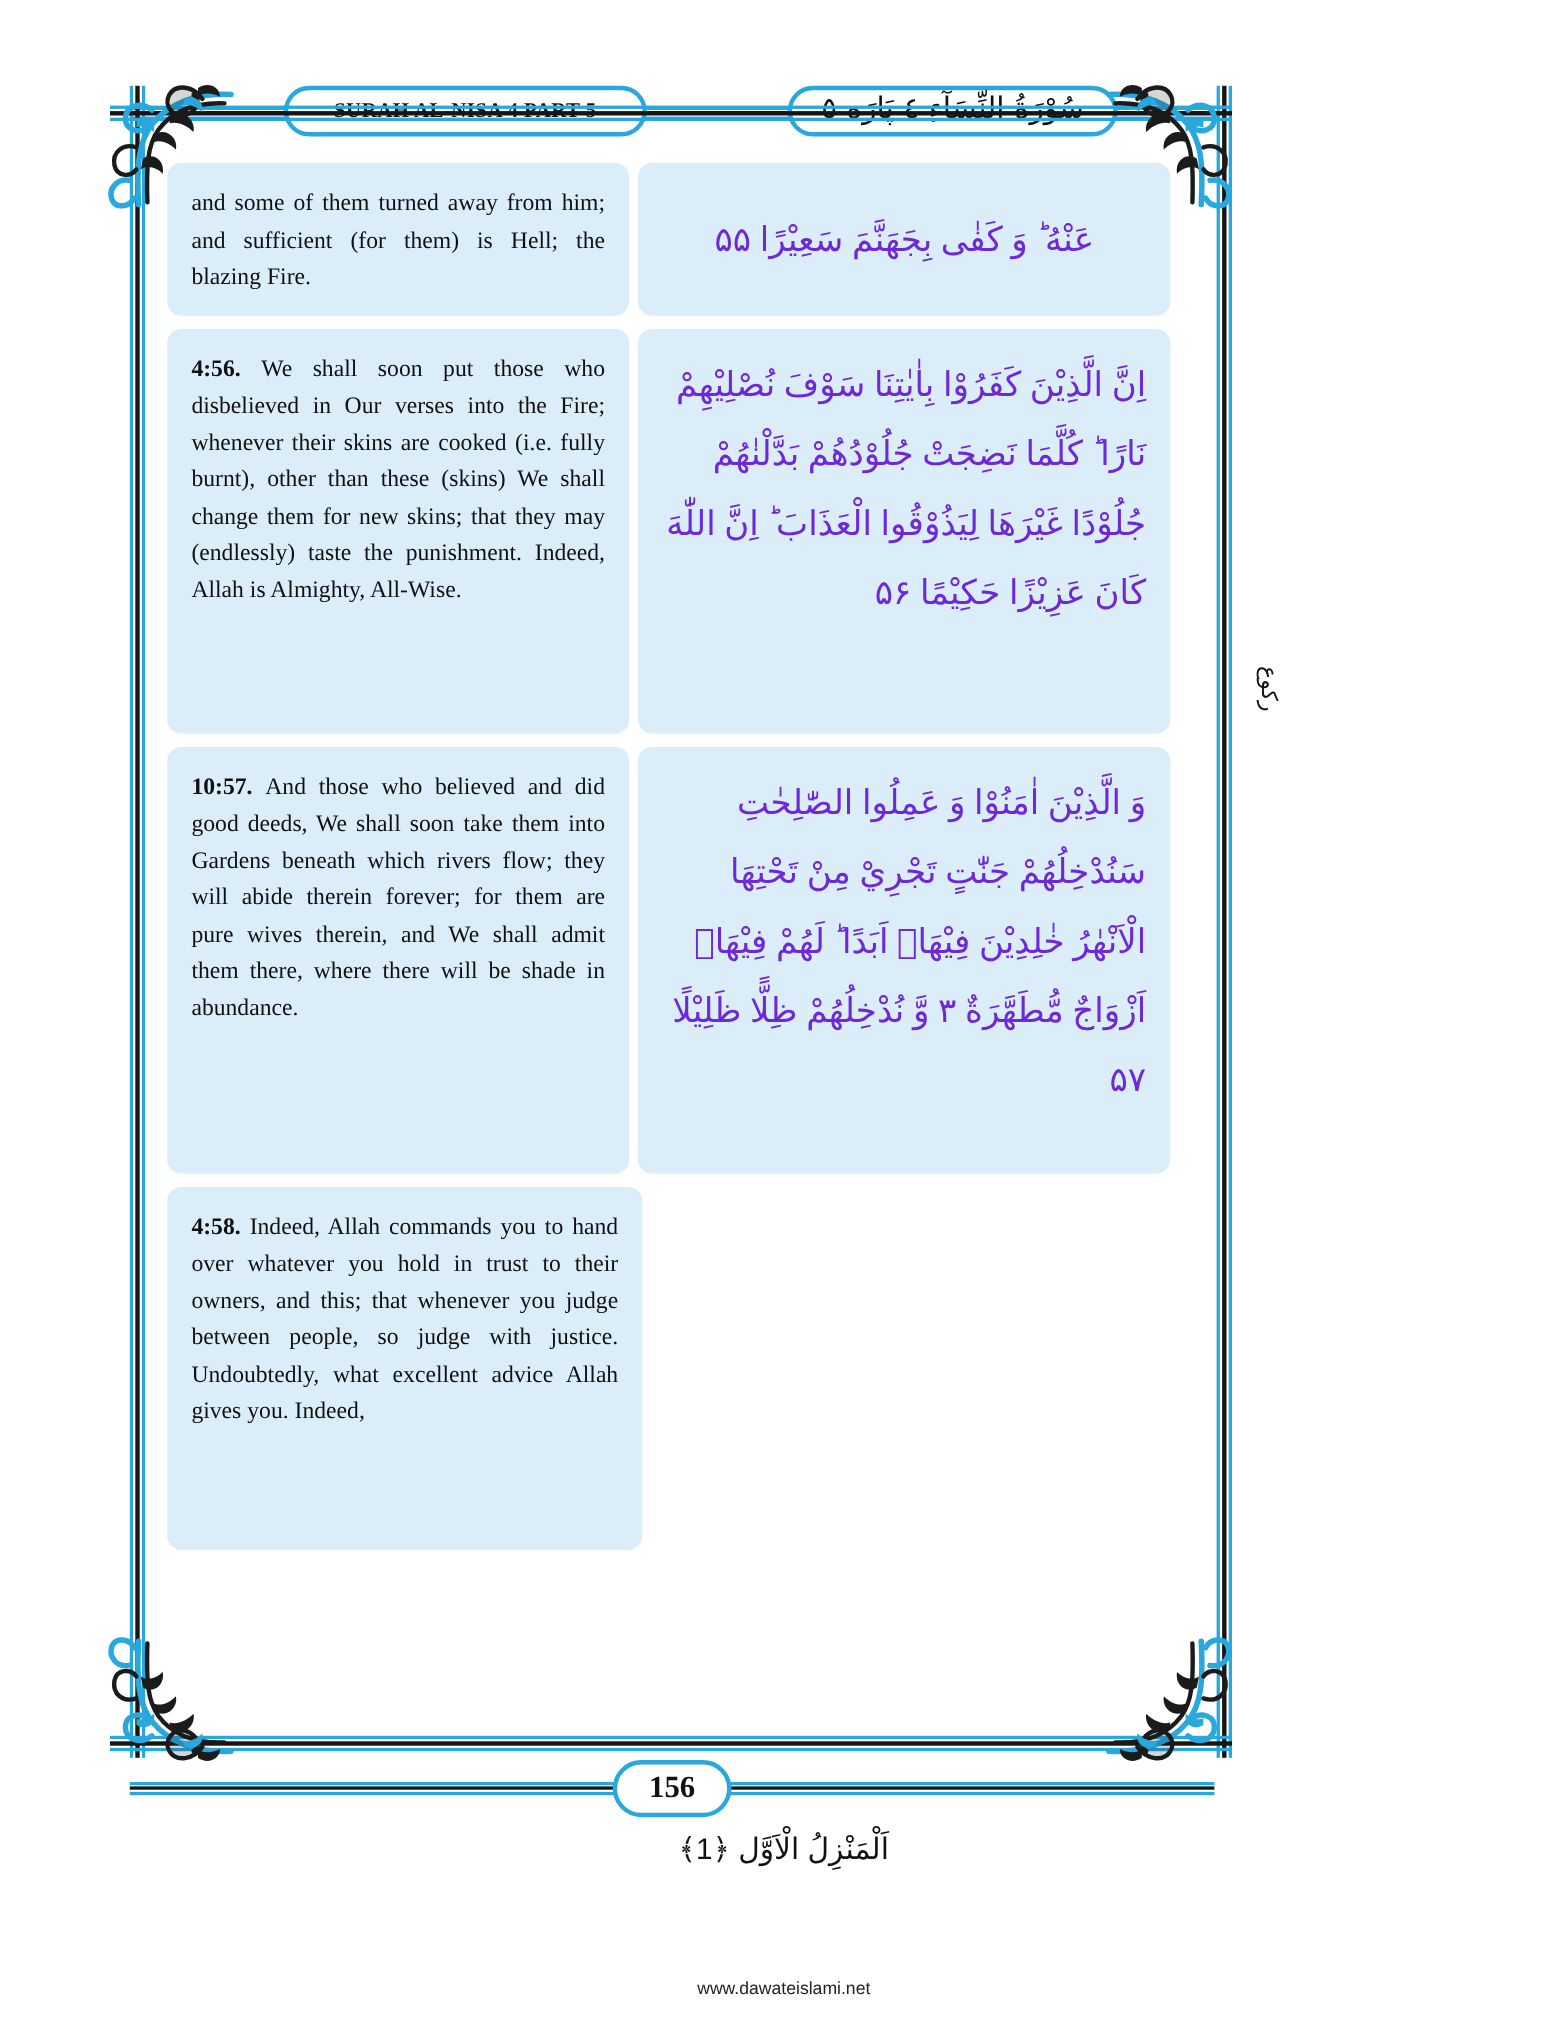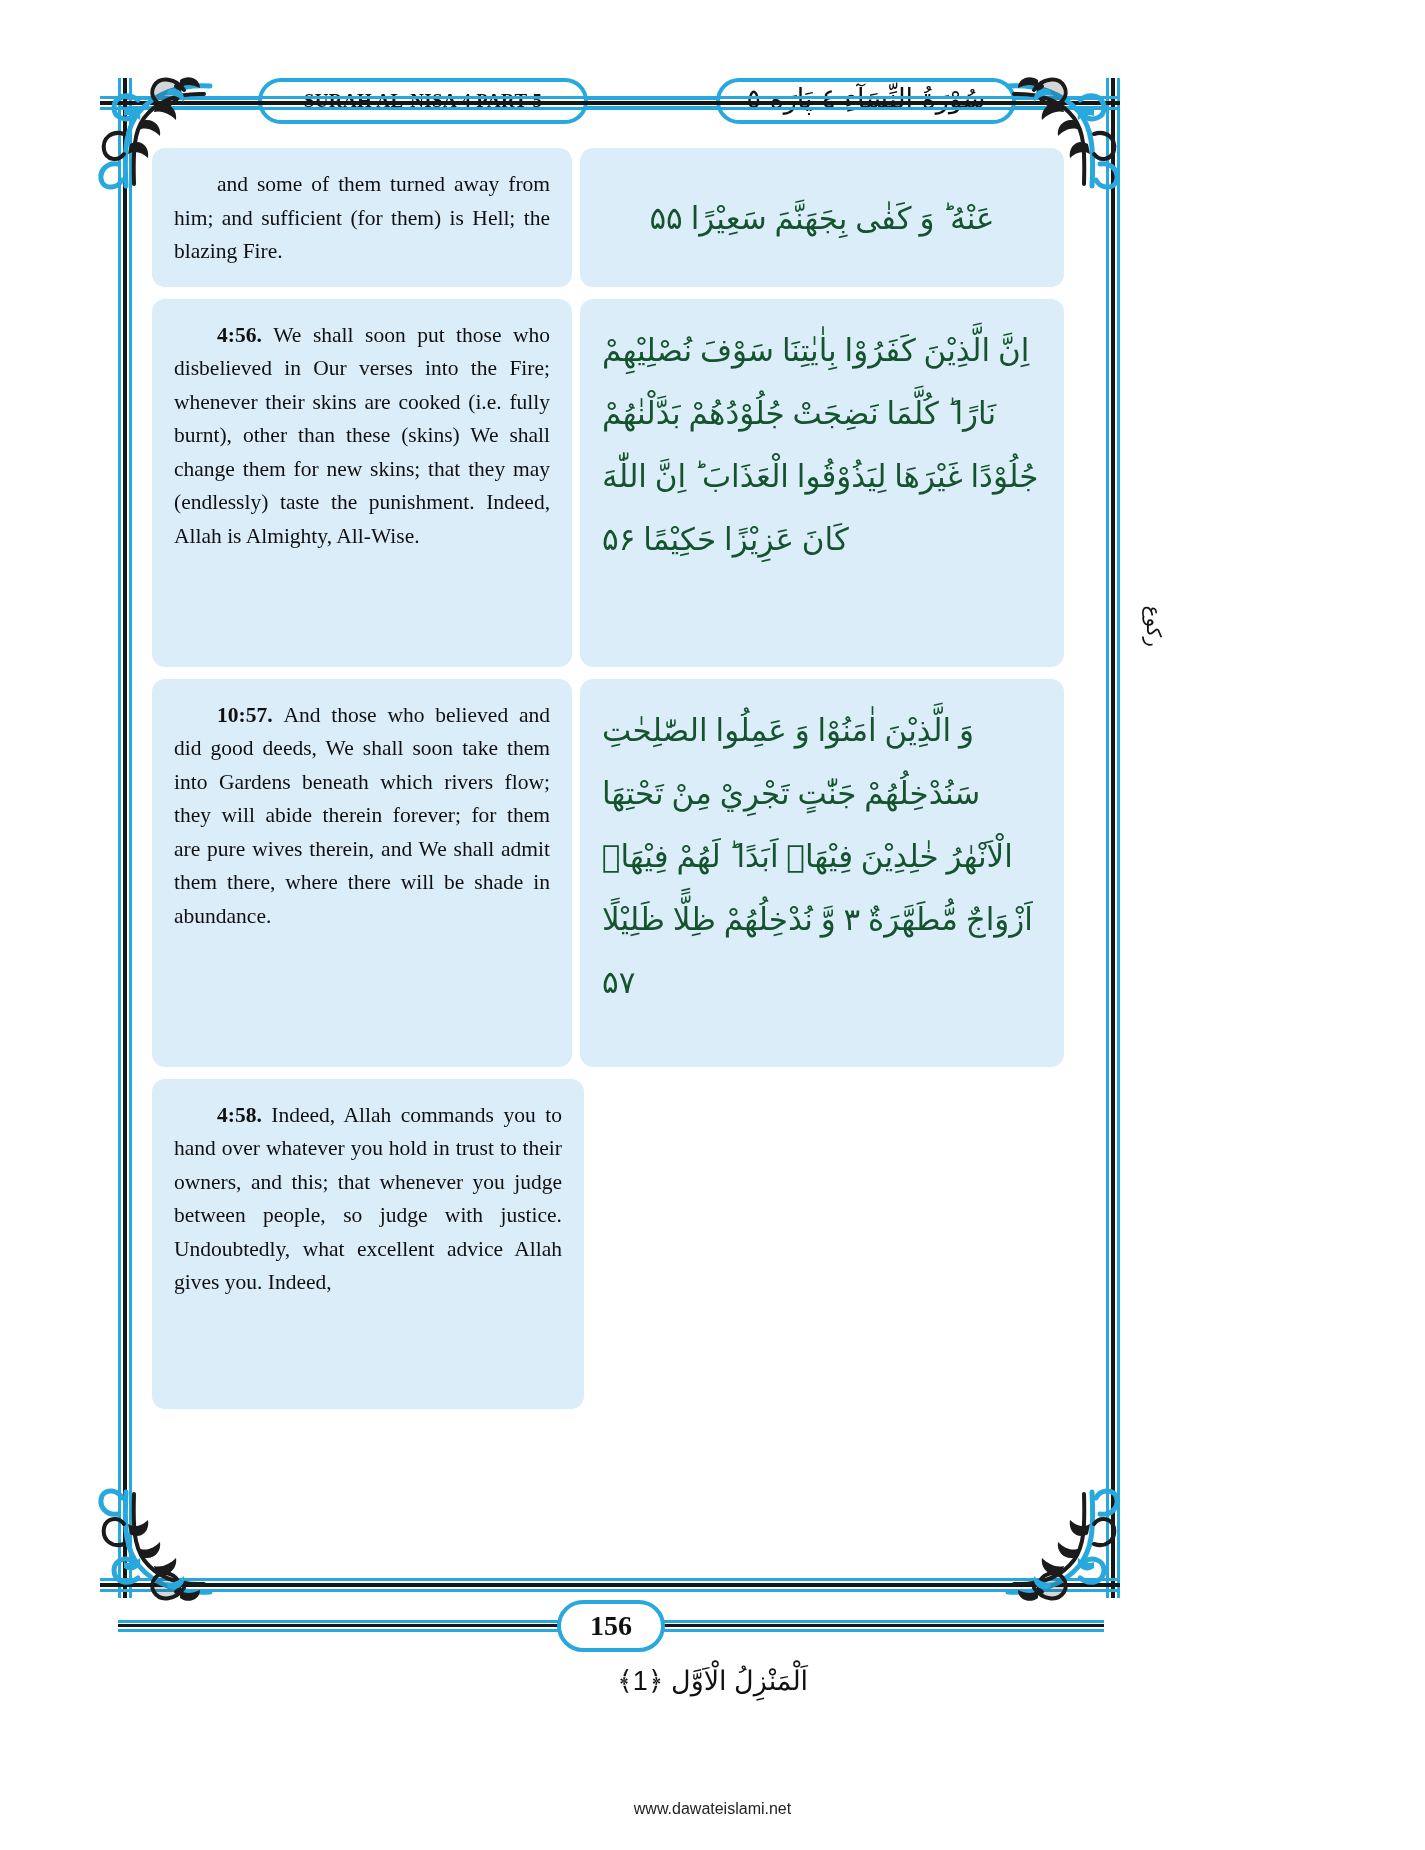--- a/index.html
+++ b/index.html
@@ -86,29 +86,29 @@
   }
   .cell-en {
     width:432px;
     text-align:justify;
     text-justify:inter-word;
     font-size:21.5px;
     line-height:33.5px;
     color:#101010;
     hyphens:none;
   }
-  .cell-en .vnum { font-weight:bold;margin-left:43px; }
+  .cell-en .vnum { font-weight:bold; }
   .cell-ar {
     width:498px;
     direction:rtl;
-    text-align:left;
+    text-align:right;
     font-family:"DejaVu Sans", sans-serif;
     font-size:31px;
     line-height:63px;
-    color:#14532d;
+    color:#6d28d9;
     word-spacing:-2px;
   }
 
   
   .row1 .cell-en { min-height:122px; }
   .row1 .cell-ar { min-height:122px; display:flex; align-items:center; justify-content:center; }
   .row2 .cell-en { min-height:368px; }
   .row2 .cell-ar { min-height:368px; }
   .row3 .cell-en { min-height:388px; }
   .row3 .cell-ar { min-height:388px; }

